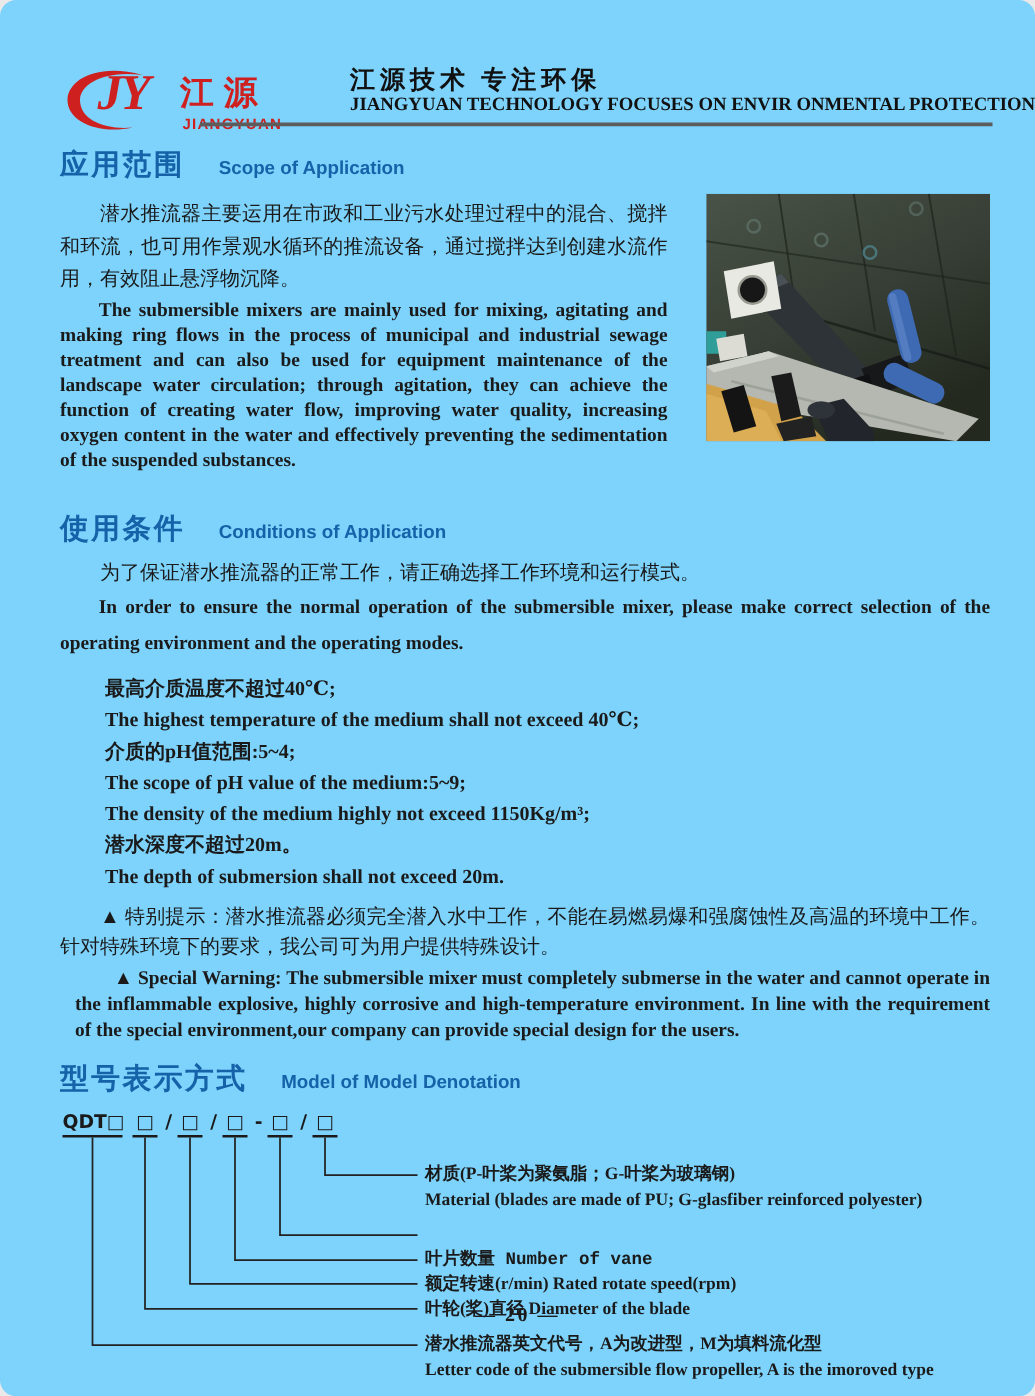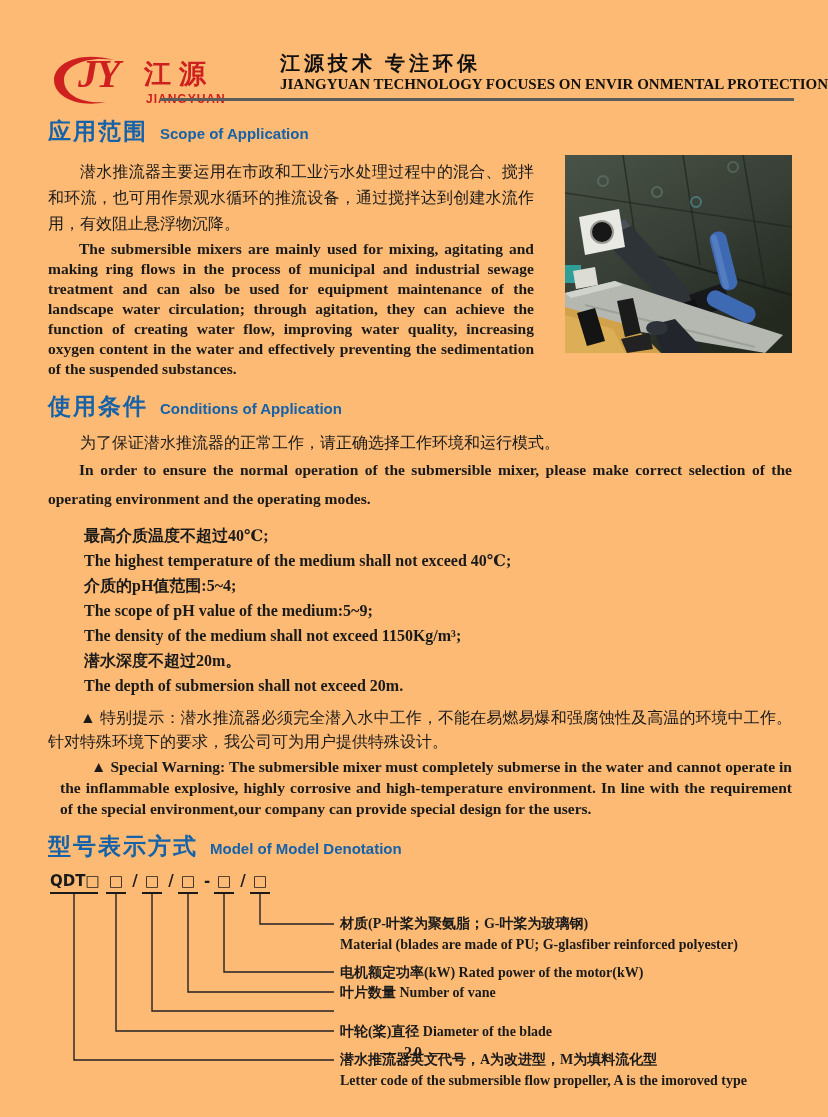--- a/index.html
+++ b/index.html
@@ -1,59 +1,59 @@
 <!DOCTYPE html>
 <html><head>
 <meta charset="utf-8">
 <style>
   html,body{margin:0;padding:0;background:#e9e9e9;}
-  .page{position:relative;width:828px;height:1117px;margin:0 auto;background:#fdba74;overflow:hidden;
-        font-family:"Liberation Serif","DejaVu Serif",serif;color:#1a1a1a;}
+  .page{position:relative;width:828px;height:1117px;margin:0 auto;background:#7dd3fc;overflow:hidden;
+        font-family:"Liberation Serif","DejaVu Serif",serif;color:#1a1a1a;border-radius:13px;}
   
   .header{position:absolute;top:46px;left:48px;right:34px;height:62px;}
   .logo{position:absolute;left:0;top:2px;width:220px;height:60px;}
   .logo-swoosh{position:absolute;left:0;top:6px;}
   .logo-jy{position:absolute;left:30px;top:2px;font-family:"Liberation Serif",serif;
            font-style:italic;font-weight:bold;font-size:40px;color:#cf2020;letter-spacing:-2px;}
   .logo-cn{position:absolute;left:96px;top:8px;font-size:27px;font-weight:bold;color:#cf2020;letter-spacing:8px;white-space:nowrap;}
   .logo-sub{position:absolute;left:98px;top:44px;font-family:"Liberation Sans",sans-serif;
             font-size:12px;font-weight:bold;color:#cf2020;letter-spacing:1px;}
   .slogan-cn{position:absolute;left:232px;top:4px;font-size:20px;font-weight:bold;letter-spacing:4px;color:#111;white-space:nowrap;}
   .slogan-en{position:absolute;left:232px;top:30px;font-size:15px;font-weight:bold;color:#111;letter-spacing:0px;white-space:nowrap;}
   .header-rule{position:absolute;left:112px;top:52px;right:0;height:3px;background:#5c5c5c;}
   
   .content{position:absolute;left:48px;right:36px;top:116px;}
-  .sec-head{display:flex;align-items:baseline;gap:12px;margin:0 0 8px 0;
+  .sec-head{display:flex;align-items:baseline;gap:27px;margin:0 0 8px 0;
             font-family:"Liberation Sans","DejaVu Sans",sans-serif;color:#1562a8;}
   .sec-head .cn{font-size:23px;font-weight:bold;letter-spacing:2px;}
   .sec-head .en{font-size:15px;font-weight:bold;}
   .scope-row{display:flex;align-items:flex-start;}
   .scope-text{width:486px;}
   p.cnp{margin:4px 0 2px 0;font-size:16px;line-height:26px;text-align:justify;text-indent:2em;}
-  p.enp{margin:2px 0 0 0;font-size:15.5px;line-height:20px;text-align:justify;text-indent:2em;font-weight:600;}
+  p.enp{margin:2px 0 16px 0;font-size:15.5px;line-height:20px;text-align:justify;text-indent:2em;font-weight:600;}
   .photo-wrap{margin-left:auto;width:227px;height:198px;}
   .cond-intro-cn{margin:2px 0 0 0;font-size:16px;line-height:25px;text-indent:2em;}
   .cond-intro-en{margin:0;font-size:15.5px;line-height:29px;text-align:justify;text-indent:2em;font-weight:600;}
   .cond-list{margin:10px 0 4px 36px;}
   .cond-item{font-size:16px;line-height:25px;font-weight:600;}
   .warn-cn{margin:8px 0 0 0;font-size:16px;line-height:24px;text-align:justify;text-indent:2em;}
   .warn-en{margin:2px 0 0 12px;font-size:15.5px;line-height:21px;text-align:justify;text-indent:2em;font-weight:600;}
   .model-head{margin-top:12px;}
   
   .diagram{position:relative;height:235px;margin-top:6px;}
   .cp{position:absolute;top:0;height:22px;text-align:center;font-family:"DejaVu Sans",sans-serif;
       font-weight:bold;font-size:15px;line-height:22px;}
   .cp.u{border-bottom:2px solid #1a1a1a;}
   .cp0{left:2px;width:48px;text-align:right;} .cp1{left:58px;width:20px;} .cp2{left:80px;width:14px;}
   .cp3{left:94px;width:20px;} .cp4{left:116px;width:14px;} .cp5{left:130px;width:20px;}
   .cp6{left:152px;width:14px;} .cp7{left:166px;width:20px;} .cp8{left:188px;width:14px;}
   .cp9{left:202px;width:20px;}
   .connector{position:absolute;left:0;top:0;}
   .mlabel{position:absolute;left:292px;font-size:14px;line-height:21px;font-weight:600;white-space:nowrap;}
-  .ml1{top:43px;} .ml2{top:92px;} .ml3{top:112px;} .ml4{top:131px;} .ml5{top:151px;} .ml6{top:179px;}
+  .ml1{top:43px;} .ml2{top:92px;} .ml3{top:112px;font-family:Liberation Mono, monospace;} .ml4{top:131px;} .ml5{top:151px;} .ml6{top:179px;}
   
   .page-num{position:absolute;left:0;right:0;top:1044px;text-align:center;
             font-size:16px;font-weight:bold;letter-spacing:2px;}
 </style>
 </head>
 <body>
 
 <div class="page">
 
   <div class="header">
@@ -145,21 +145,21 @@
     </div>
 
     <p class="cond-intro-cn">为了保证潜水推流器的正常工作，请正确选择工作环境和运行模式。</p>
     <p class="cond-intro-en">In order to ensure the normal operation of the submersible mixer, please make correct selection of the operating environment and the operating modes.</p>
 
     <div class="cond-list">
       <div class="cond-item">最高介质温度不超过40℃;</div>
       <div class="cond-item">The highest temperature of the medium shall not exceed 40℃;</div>
       <div class="cond-item">介质的pH值范围:5~4;</div>
       <div class="cond-item">The scope of pH value of the medium:5~9;</div>
-      <div class="cond-item">The density of the medium shall not exceed 1150Kg/m³;</div>
+      <div class="cond-item">The density of the medium highly not exceed 1150Kg/m³;</div>
       <div class="cond-item">潜水深度不超过20m。</div>
       <div class="cond-item">The depth of submersion shall not exceed 20m.</div>
     </div>
 
     <p class="warn-cn">▲ 特别提示：潜水推流器必须完全潜入水中工作，不能在易燃易爆和强腐蚀性及高温的环境中工作。针对特殊环境下的要求，我公司可为用户提供特殊设计。</p>
     <p class="warn-en">▲ Special Warning: The submersible mixer must completely submerse in the water and cannot operate in the inflammable explosive, highly corrosive and high-temperature environment. In line with the requirement of the special environment,our company can provide special design for the users.</p>
 
     <div class="sec-head model-head">
       <span class="cn">型号表示方式</span>
       <span class="en">Model of Model Denotation</span>
@@ -185,25 +185,25 @@
           <path d="M104 24 V141 H286"></path>
           <path d="M68  24 V161 H286"></path>
           <path d="M26  24 V190 H286"></path>
         </g>
       </svg>
 
       <div class="mlabel ml1">
         <div>材质(P-叶桨为聚氨脂；G-叶桨为玻璃钢)</div>
         <div>Material (blades are made of PU; G-glasfiber reinforced polyester)</div>
       </div>
-      <div class="mlabel ml2">
-        <div>电机额定功率(kW) Rated power of the motor(kW)</div>
-      </div>
       <div class="mlabel ml3">
         <div>叶片数量 Number of vane</div>
+      </div>
+      <div class="mlabel ml4">
+        <div>额定转速(r/min) Rated rotate speed(rpm)</div>
       </div>
       <div class="mlabel ml5">
         <div>叶轮(桨)直径 Diameter of the blade</div>
       </div>
       <div class="mlabel ml6">
         <div>潜水推流器英文代号，A为改进型，M为填料流化型</div>
         <div>Letter code of the submersible flow propeller, A is the imoroved type</div>
       </div>
     </div>
 

